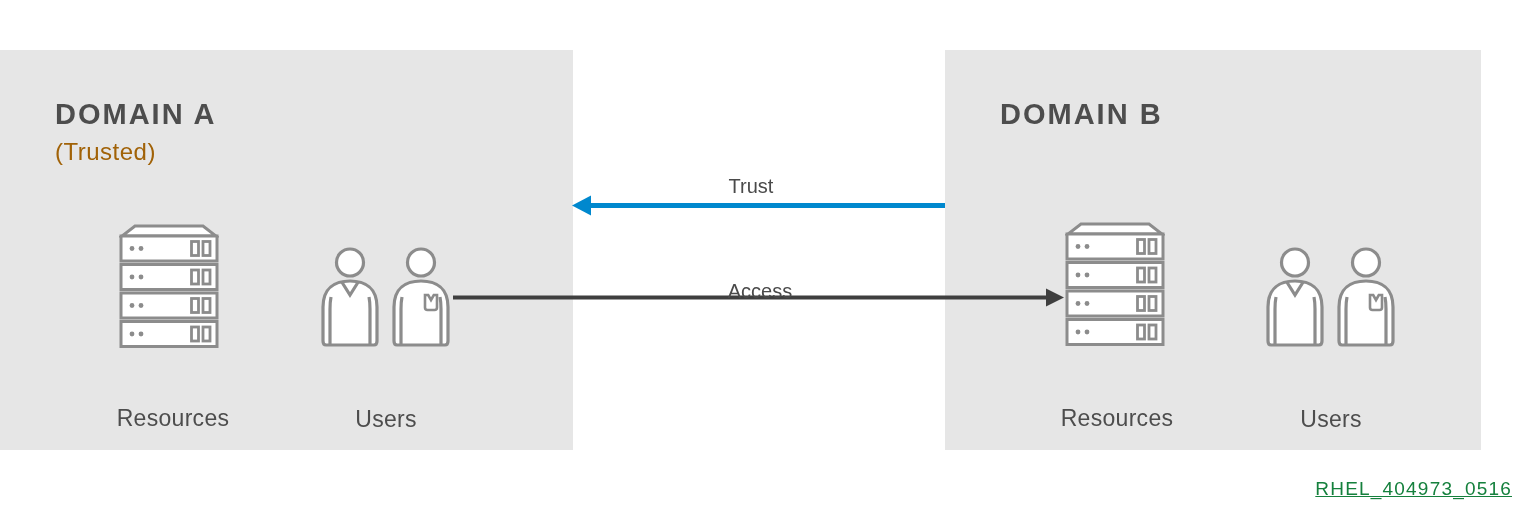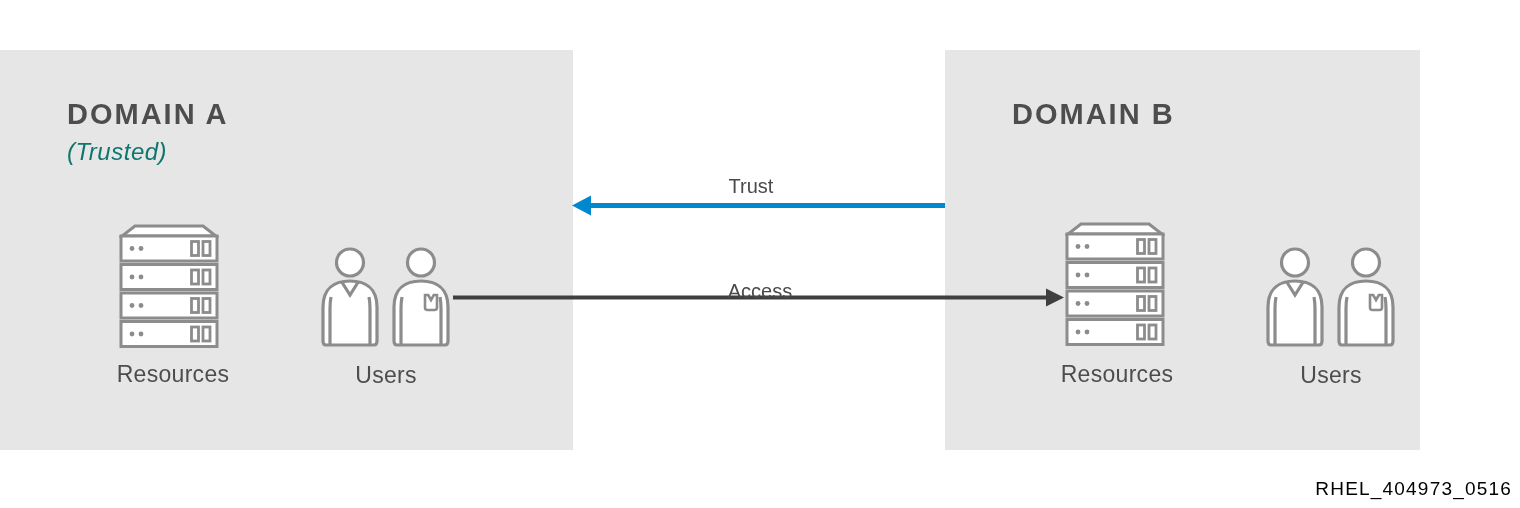--- a/index.html
+++ b/index.html
@@ -4,44 +4,44 @@
 <style>
   html,body { margin:0; padding:0; background:#ffffff; }
   .canvas {
     position:relative; width:1520px; height:508px; background:#ffffff;
     font-family:"Liberation Sans","DejaVu Sans",sans-serif; overflow:hidden;
   }
   .domain-box {
     position:absolute; top:50px; height:400px; background:#e6e6e6;
   }
   .domain-box.a { left:0; width:573px; }
-  .domain-box.b { left:945px; width:475px; }
+  .domain-box.b { left:945px; width:536px; }
 
-  .title-block { position:absolute; left:55px; top:50px;margin-left:12px; }
+  .title-block { position:absolute; left:55px; top:50px; }
   .domain-title {
     font-size:29px; font-weight:bold; letter-spacing:2px;
     color:#4d4d4d; line-height:1; margin:0;
   }
   .domain-subtitle {
     font-size:24px; font-weight:400; letter-spacing:0.5px;
-    color:#0f766e; line-height:1; margin-top:11px;font-style:italic;
+    color:#a16207; line-height:1; margin-top:11px;
   }
 
   .abs { position:absolute; }
   .item-label {
     position:absolute; transform:translateX(-50%);
-    font-size:23px; color:#4d4d4d; letter-spacing:0.3px; white-space:nowrap;
+    font-size:23px; color:#4d4d4d; letter-spacing:0.3px; white-space:nowrap;margin-top:44px;
   }
   .arrow-label {
     position:absolute; transform:translateX(-50%);
     font-size:20px; color:#4a4a4a; white-space:nowrap;
   }
   .watermark {
     position:absolute; right:8px; top:478px;
-    font-size:19px; letter-spacing:1.2px; color:#000000; white-space:nowrap;
+    font-size:19px; letter-spacing:1.2px; color:#15803d; white-space:nowrap;text-decoration:underline;
   }
   svg.overlay { position:absolute; left:0; top:0; pointer-events:none; }
   .ico { display:block; }
   .stroke { stroke:#8c8c8c; fill:#ffffff; }
   .stroke-nofill { stroke:#8c8c8c; fill:none; }
   .dot { fill:#8c8c8c; stroke:none; }
 </style>
 </head>
 <body>
 

